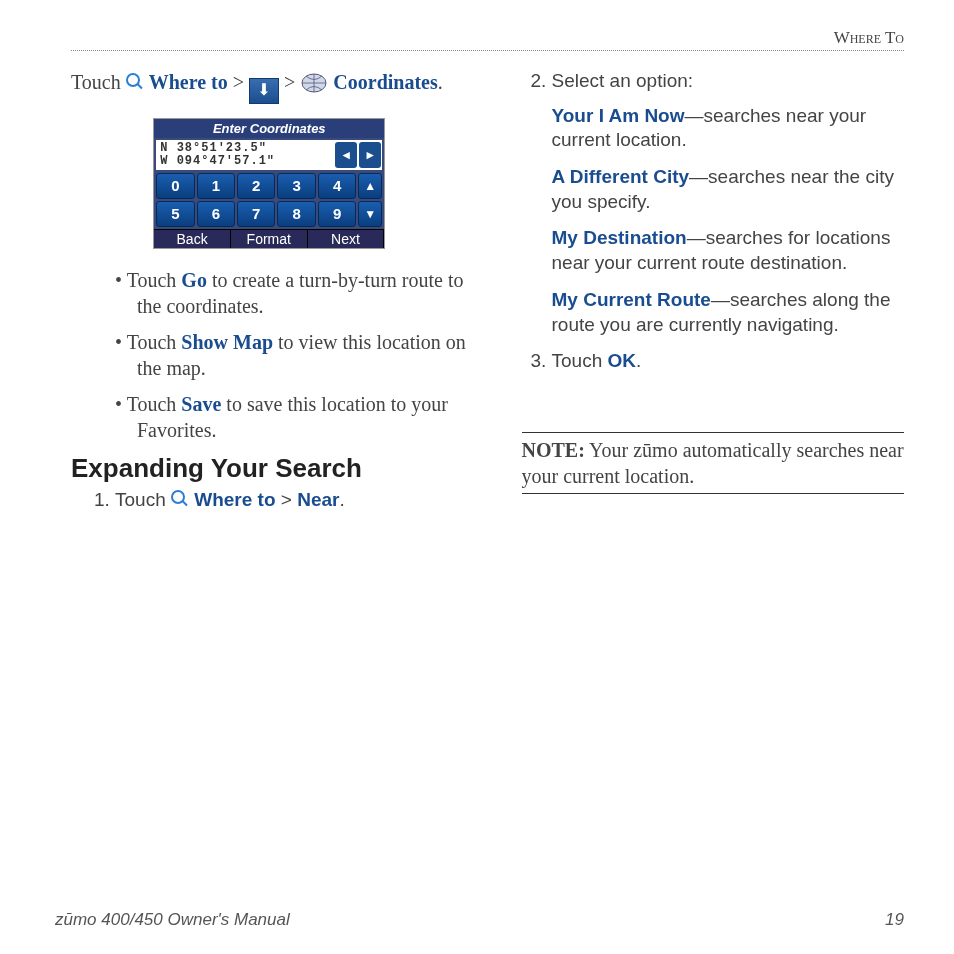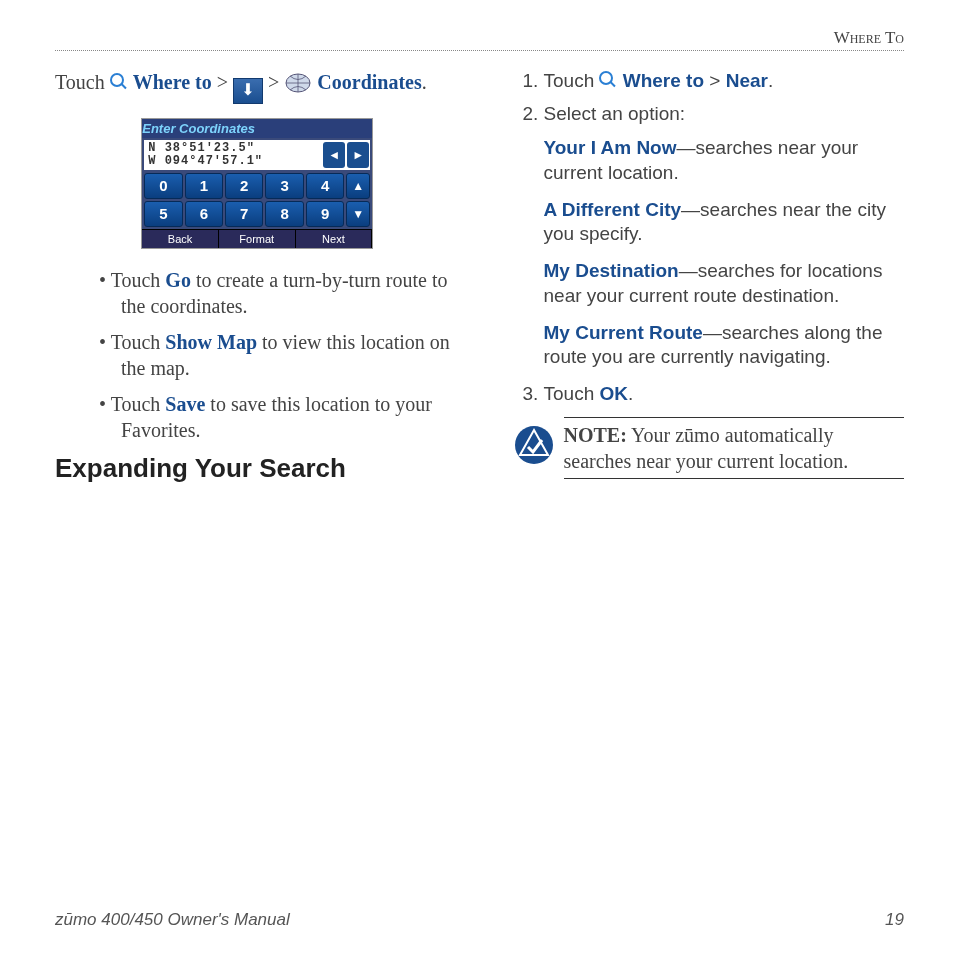--- a/index.html
+++ b/index.html
@@ -7,21 +7,21 @@
     padding: 0;
     font-family: Georgia, "Times New Roman", serif;
     color: #333;
     background: #fff;
     width: 954px;
     height: 954px;
     overflow: hidden;
     box-sizing: border-box;
   }
   .page {
-    padding: 28px 50px 20px 55px;
+    padding: 28px 50px 20px 71px;
     box-sizing: border-box;
     height: 100%;
     position: relative;
   }
   .running-head {
     text-align: right;
     font-family: Georgia, serif;
     font-variant: small-caps;
     font-size: 17px;
     color: #444;
@@ -133,23 +133,23 @@
   
   .coord-device {
     width: 230px;
     margin: 2px auto 18px auto;
     border: 1px solid #999;
     background: #3a4a7a;
     font-family: Arial, sans-serif;
     break-inside: avoid;
   }
   .coord-title {
-    color: #7dd3fc;
+    color: #ffffff;
     background: #2a3f7a;
-    text-align: left;
+    text-align: center;
     font-weight: bold;
     font-style: italic;
     font-size: 13px;
     padding: 2px 0;
   }
   .coord-display {
     background: #fff;
     margin: 2px;
     display: flex;
     align-items: stretch;
@@ -187,32 +187,33 @@
     border-radius: 3px;
     border: 1px solid #062a58;
   }
   .key.narrow { flex: 0 0 22px; font-size: 12px; }
   .coord-footer { display: flex; }
   .coord-footer div {
     flex: 1;
     background: #2a2a5a;
     color: #fff;
     text-align: center;
-    font-size: 11px;
+    font-size: 14px;
     line-height: 18px;
     border-top: 1px solid #000;
     border-right: 1px solid #000;
   }
 
   
   .note-wrap {
     display: flex;
     align-items: flex-start;
     margin: 6px 0 0 14px;
     break-inside: avoid;
+    flex-direction: column;
   }
   .note-icon {
     flex: 0 0 40px;
     height: 40px;
     margin-right: 10px;
     margin-top: 8px;
   }
   .note-text {
     flex: 1;
     border-top: 1px solid #333;

